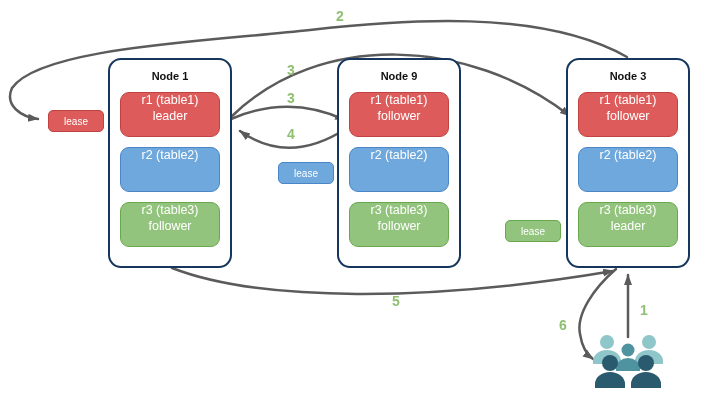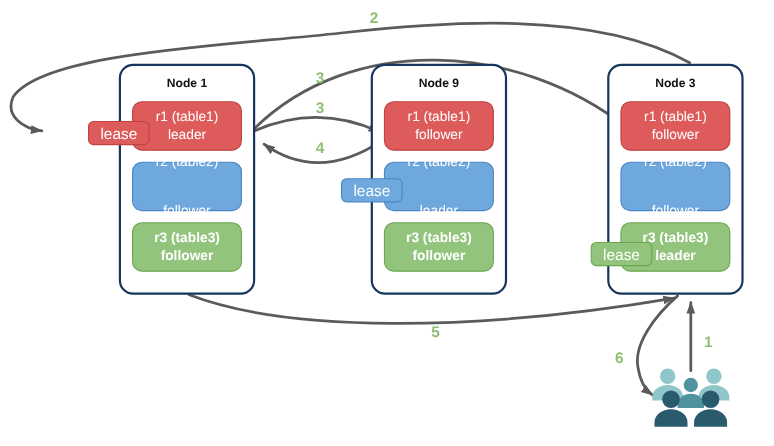--- a/index.html
+++ b/index.html
@@ -9,30 +9,30 @@
   }
   .arrows-layer{position:absolute;left:0;top:0;width:704px;height:405px;pointer-events:none;}
   .node{
     position:absolute;top:58px;width:124px;height:210px;box-sizing:border-box;
     background:#ffffff;border:2px solid var(--node-border,#16365d);border-radius:13px;
     display:flex;flex-direction:column;align-items:center;padding-top:8px;
   }
   .node-title{font-size:11px;font-weight:bold;color:#111111;margin:2px 0 10px 0;}
   .rep{
     width:100px;height:45px;border-radius:9px;box-sizing:border-box;border:1.5px solid transparent;
-    display:flex;flex-direction:column;align-items:center;justify-content:center;
+    display:flex;flex-direction:column;align-items:center;justify-content:flex-start;
     color:#ffffff;font-size:12.5px;line-height:1.25;margin-bottom:10px;text-align:center;
   }
   .rep.red{background:var(--replica-red,#dd5c5b);border-color:var(--red-border,#c04341);}
   .rep.blue{background:var(--replica-blue,#6fa8dc);border-color:var(--blue-border,#4a86c8);gap:28px;}
-  .rep.green{background:var(--replica-green,#93c47d);border-color:var(--green-border,#6aa84f);font-weight:bold;}
+  .rep.green{background:var(--replica-green,#93c47d);border-color:var(--green-border,#6aa84f);}
   .lease{
     position:absolute;width:56px;height:22px;border-radius:5px;box-sizing:border-box;
     display:flex;align-items:center;justify-content:center;
-    color:#ffffff;font-size:14px;border:1.5px solid transparent;margin-left:32px;
+    color:#ffffff;font-size:10px;border:1.5px solid transparent;
   }
   .lease.red{background:var(--replica-red,#dd5c5b);border-color:var(--red-border,#c04341);}
   .lease.blue{background:var(--replica-blue,#6fa8dc);border-color:var(--blue-border,#4a86c8);}
   .lease.green{background:var(--replica-green,#93c47d);border-color:var(--green-border,#6aa84f);}
   .num{
     position:absolute;transform:translate(-50%,0);
     color:var(--label-green,#8fbf72);font-size:14px;font-weight:bold;
   }
   .people{position:absolute;left:585px;top:330px;}
 </style>
@@ -83,21 +83,21 @@
     <div class="rep blue">
       <span>r2 (table2)</span>
       <span>leader</span>
     </div>
     <div class="rep green">
       <span>r3 (table3)</span>
       <span>follower</span>
     </div>
   </div>
 
-  <div class="node" style="left:552px">
+  <div class="node" style="left:566px">
     <div class="node-title">Node 3</div>
     <div class="rep red">
       <span>r1 (table1)</span>
       <span>follower</span>
     </div>
     <div class="rep blue">
       <span>r2 (table2)</span>
       <span>follower</span>
     </div>
     <div class="rep green">

